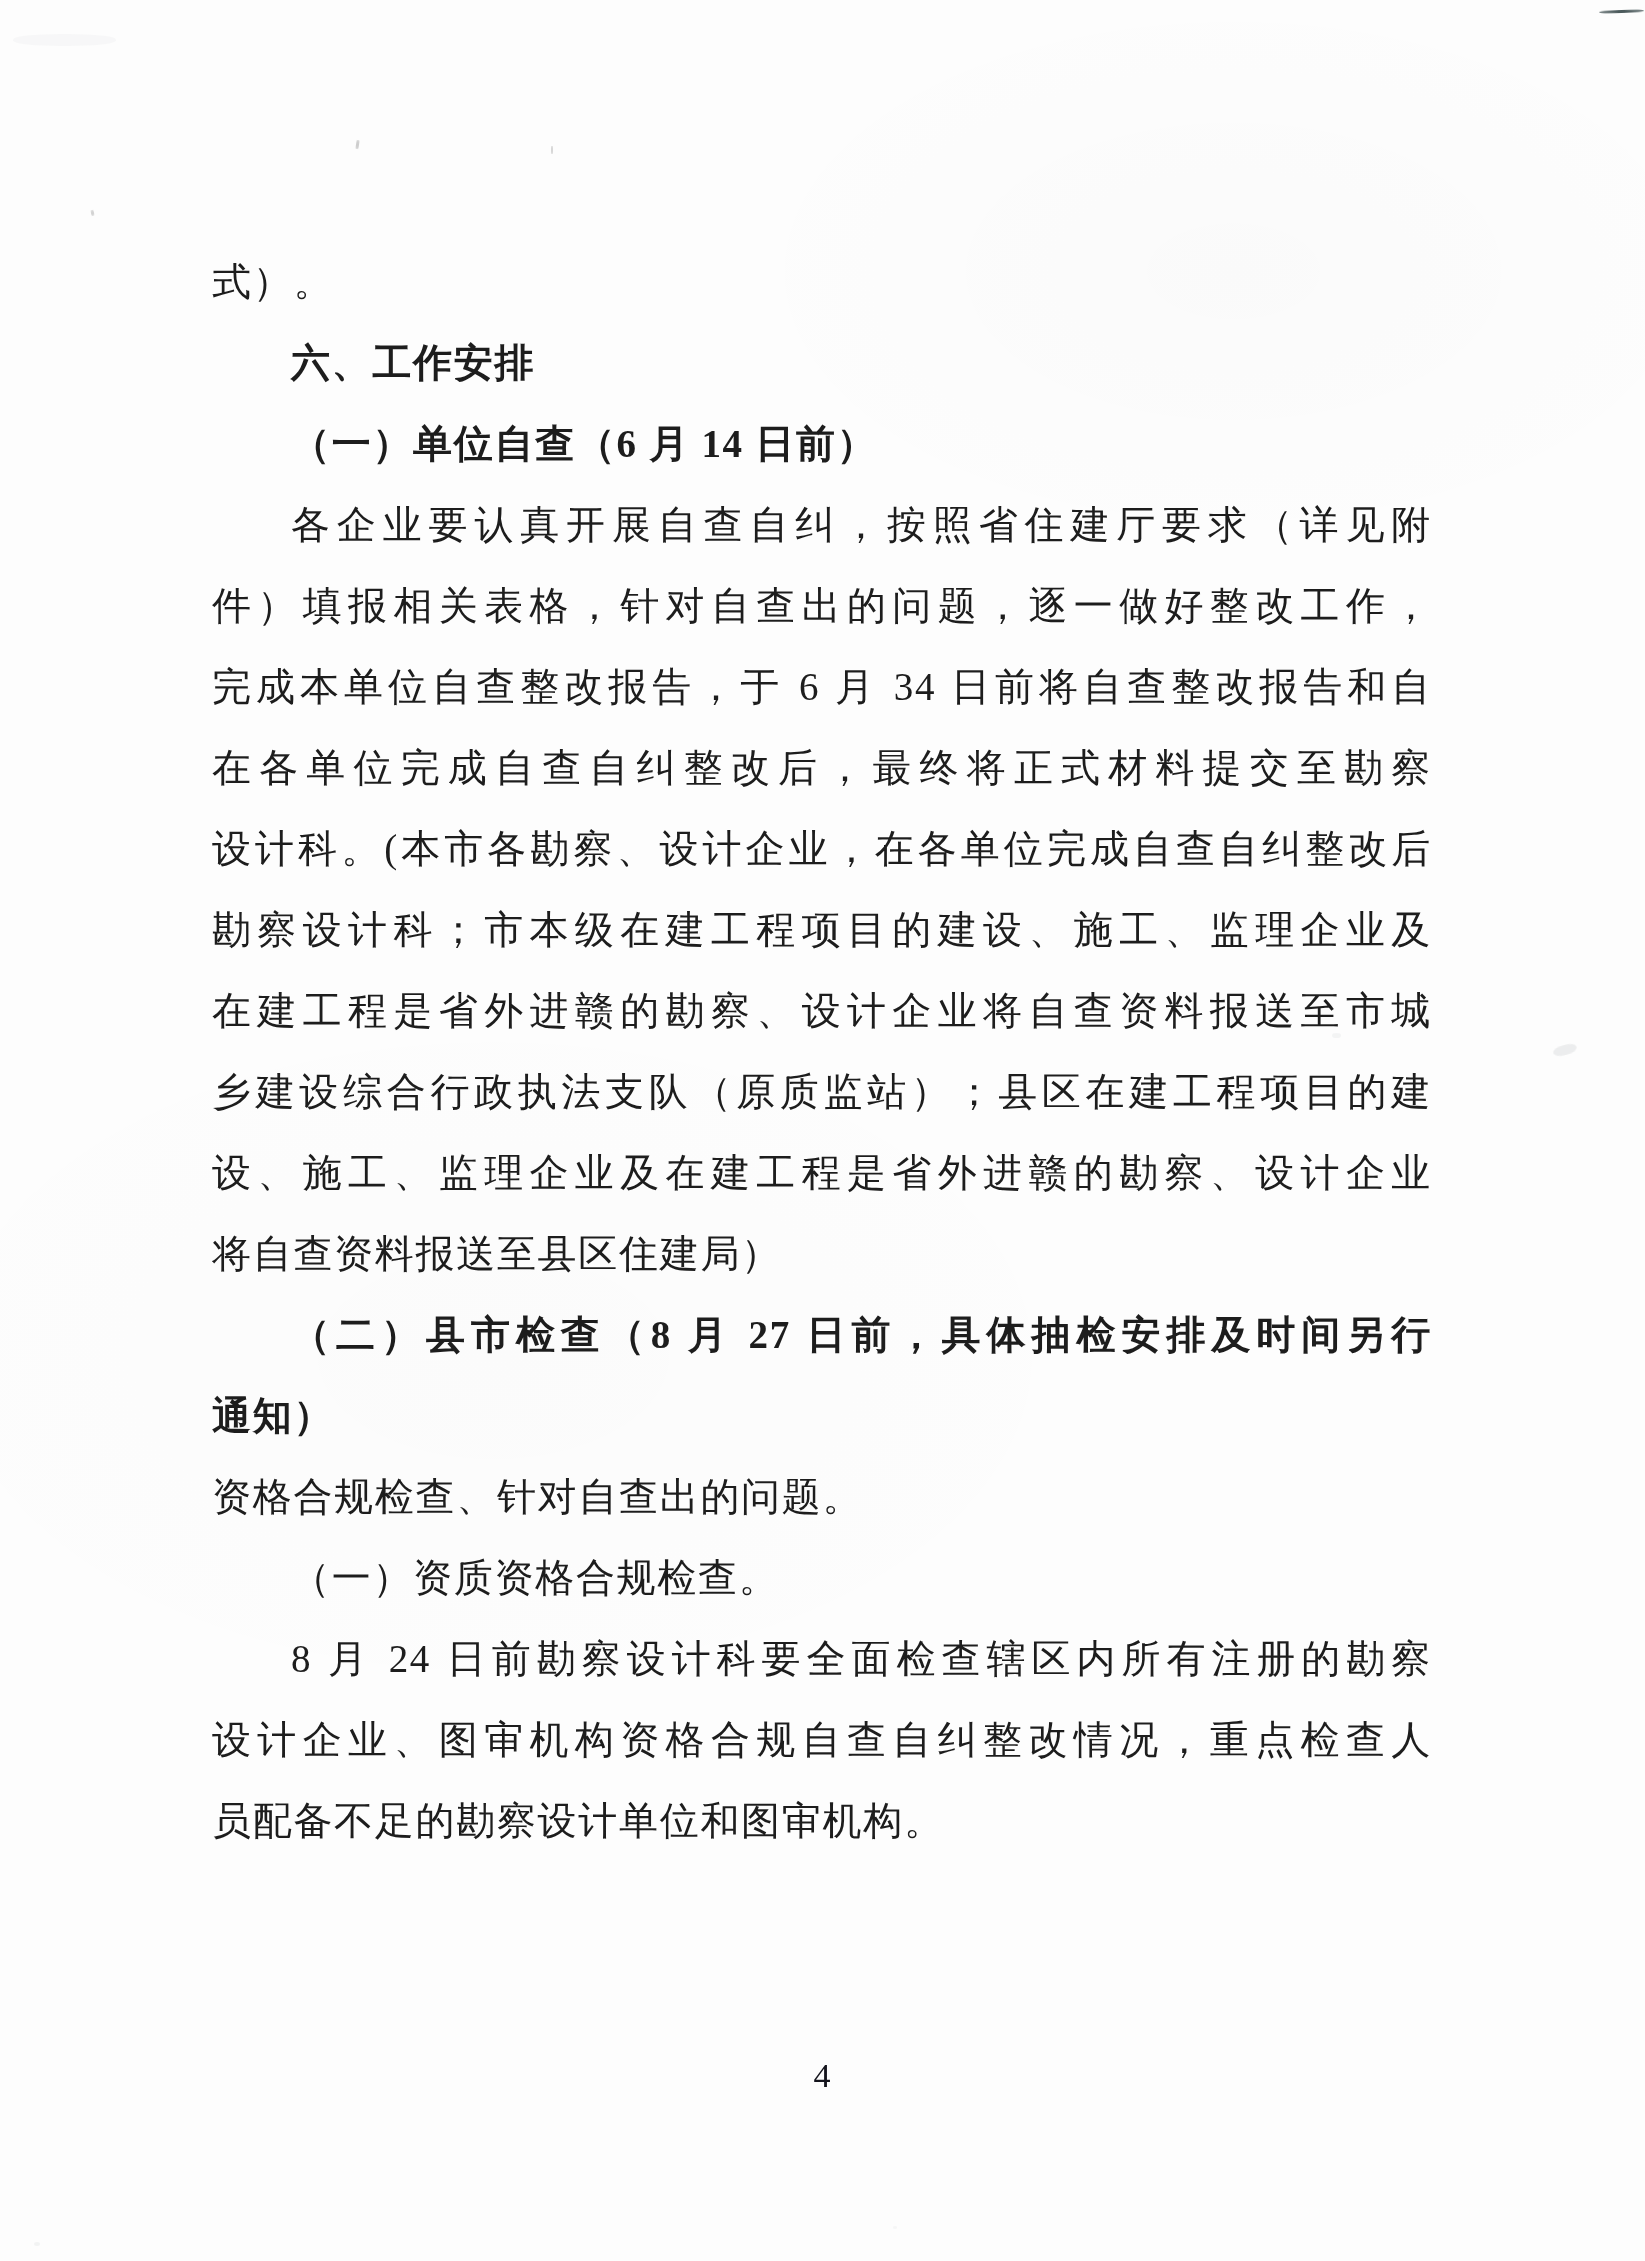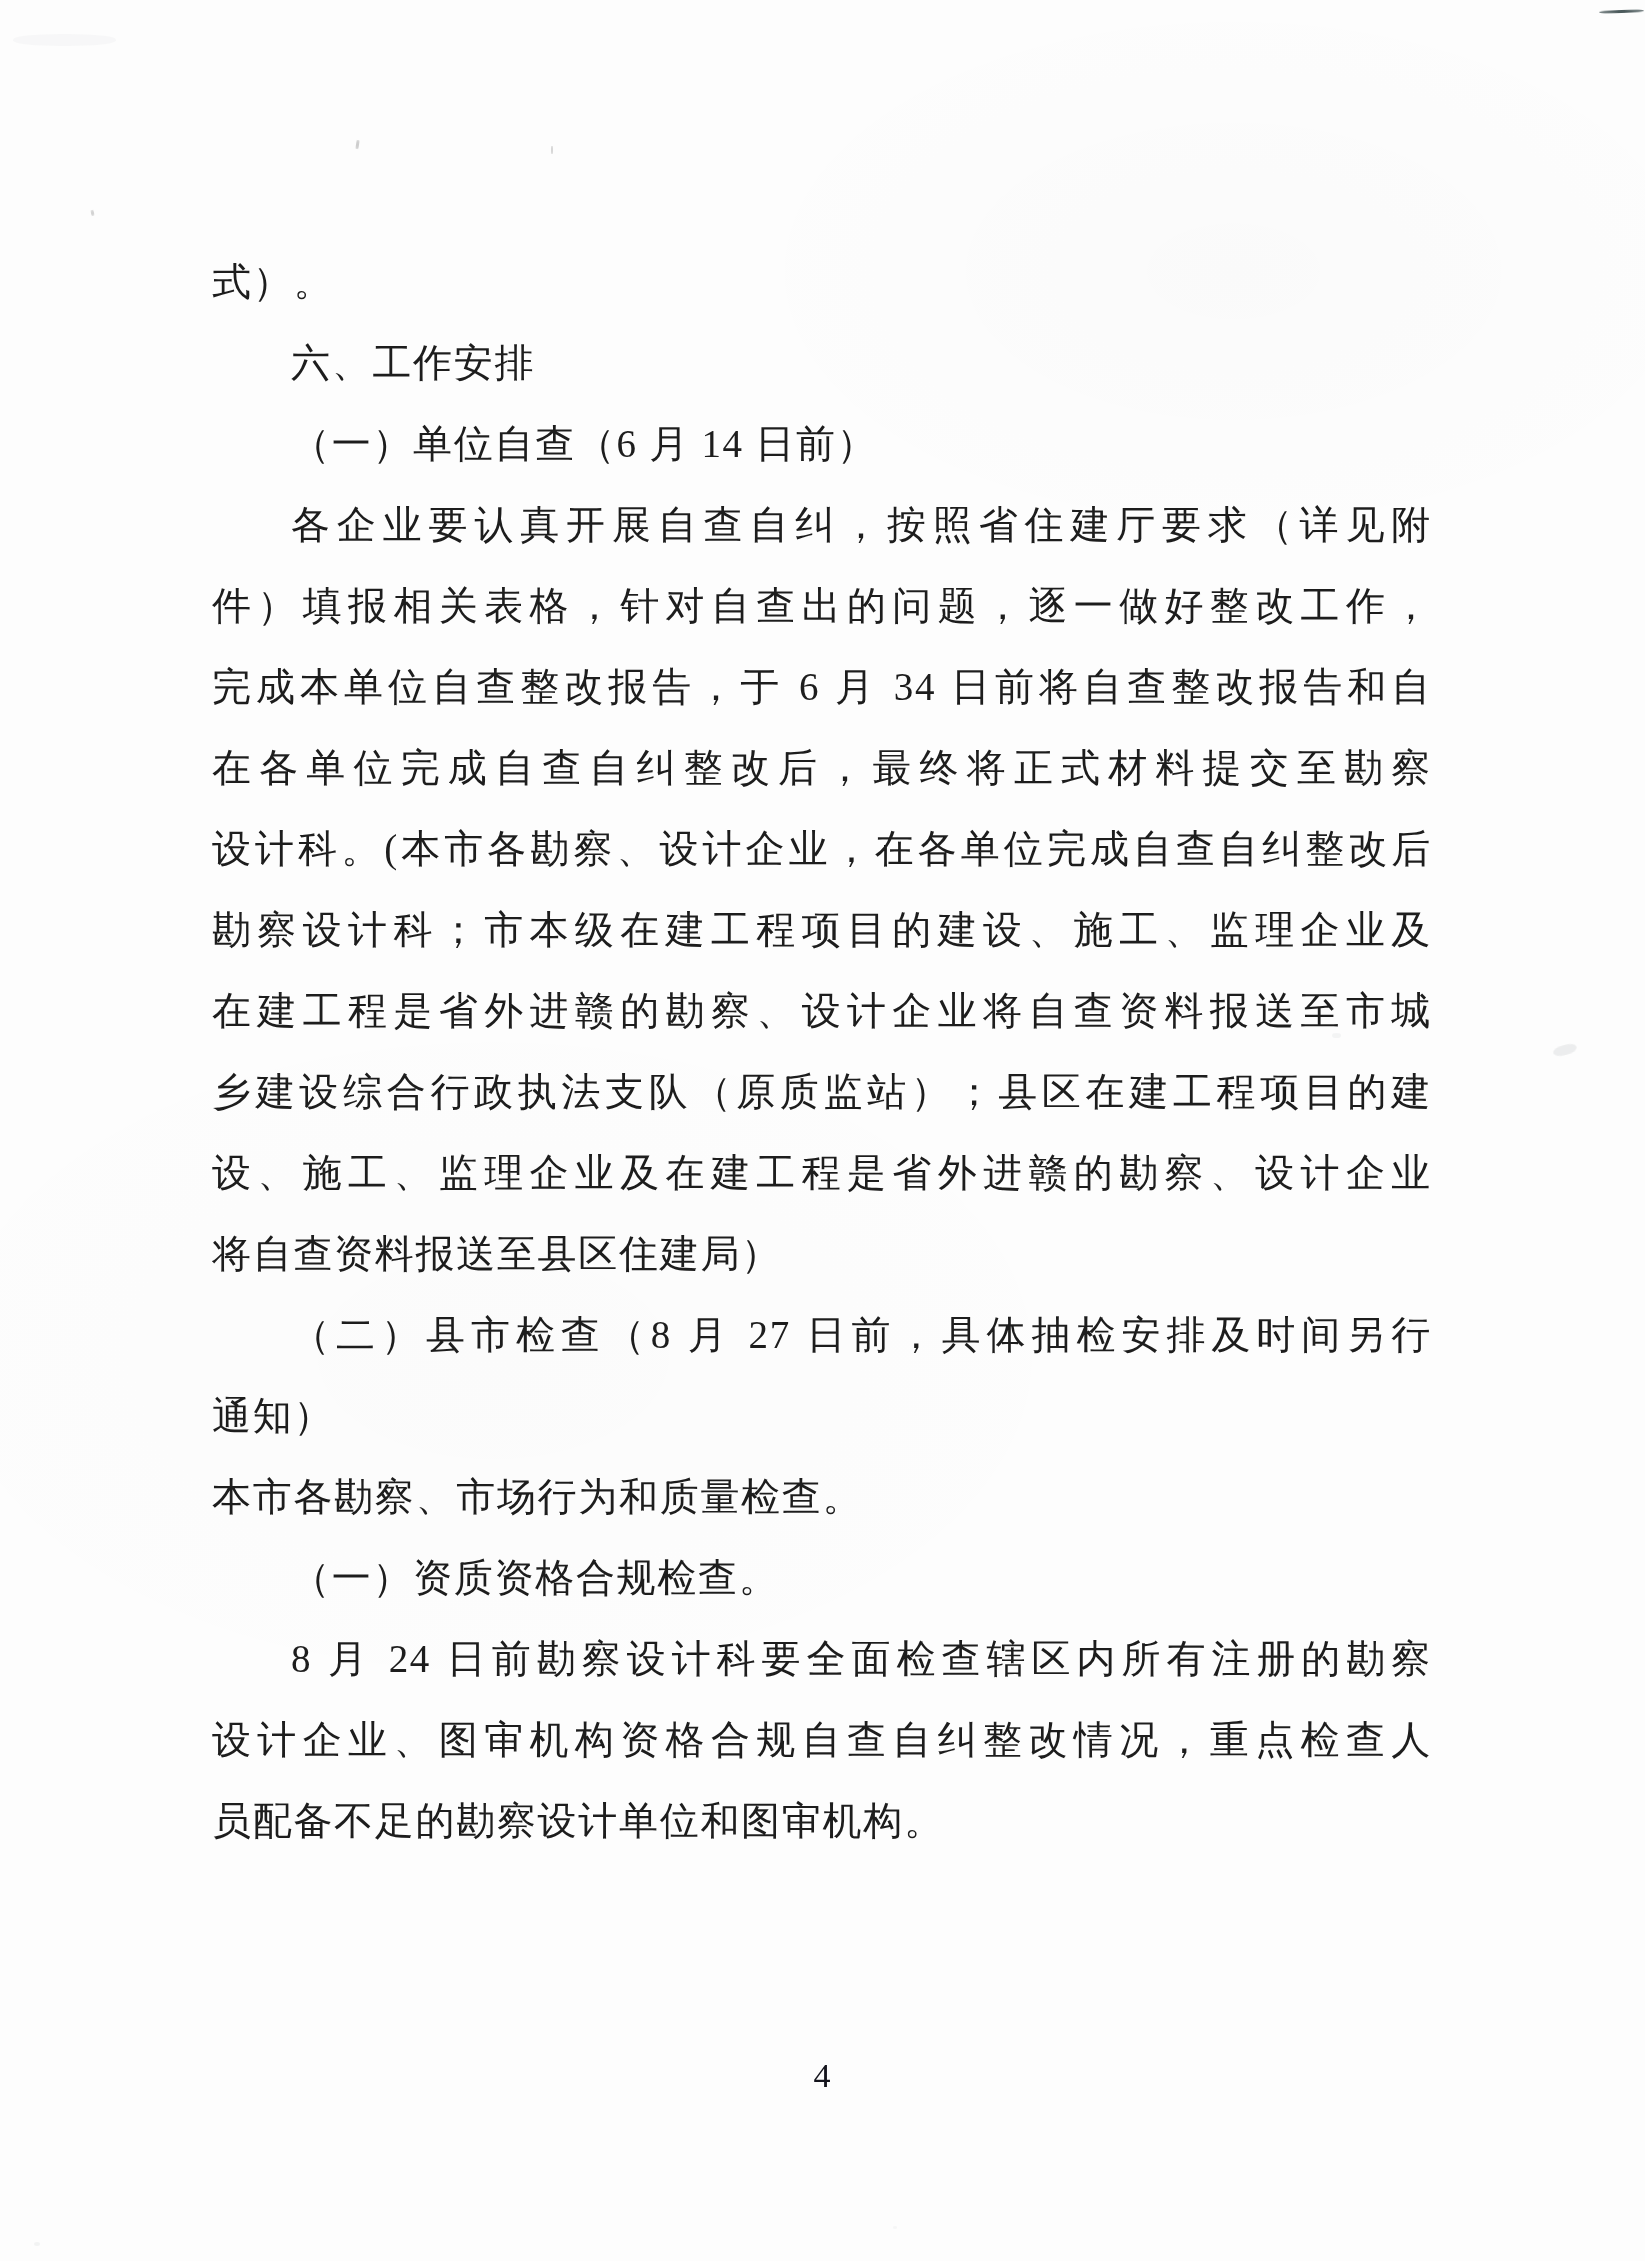--- a/index.html
+++ b/index.html
@@ -23,21 +23,21 @@
   }
   .line{
     height:81px;
     line-height:81px;
     font-size:39px;
     color:#1d1d1d;
     letter-spacing:1.7px;
     white-space:normal;
     text-rendering:optimizeLegibility;
   }
-  .line.b{font-weight:400;}
+  .line.b{font-weight:700;}
   .line.in{text-indent:79px;}
   .line.j{text-align:justify;text-align-last:justify;text-justify:inter-character;}
   .page-number{
     position:absolute;
     left:0;top:2055px;width:1645px;
     text-align:center;
     font-size:34px;
     line-height:41px;
     color:#14141c;
     letter-spacing:0.9px;
@@ -61,21 +61,21 @@
       <div class="line j">完成本单位自查整改报告，于 6 月 34 日前将自查整改报告和自</div>
       <div class="line j">在各单位完成自查自纠整改后，最终将正式材料提交至勘察</div>
       <div class="line j">设计科。(本市各勘察、设计企业，在各单位完成自查自纠整改后</div>
       <div class="line j">勘察设计科；市本级在建工程项目的建设、施工、监理企业及</div>
       <div class="line j">在建工程是省外进赣的勘察、设计企业将自查资料报送至市城</div>
       <div class="line j">乡建设综合行政执法支队（原质监站）；县区在建工程项目的建</div>
       <div class="line j">设、施工、监理企业及在建工程是省外进赣的勘察、设计企业</div>
       <div class="line">将自查资料报送至县区住建局）</div>
       <div class="line b in j">（二）县市检查（8 月 27 日前，具体抽检安排及时间另行</div>
       <div class="line b">通知）</div>
-      <div class="line">本市各勘察、市场行为和质量检查。</div>
+      <div class="line">资格合规检查、针对自查出的问题。</div>
       <div class="line in">（一）资质资格合规检查。</div>
       <div class="line in j">8 月 24 日前勘察设计科要全面检查辖区内所有注册的勘察</div>
       <div class="line j">设计企业、图审机构资格合规自查自纠整改情况，重点检查人</div>
       <div class="line">员配备不足的勘察设计单位和图审机构。</div>
     </div>
   <div class="page-number">4</div>
   <div id="artifacts">
       <div class="artifact" style="left: 1599px; top: 10.3px; width: 45px; height: 3.4px; background: rgb(46, 63, 65); opacity: 0.85; transform: rotate(-2deg); border-radius: 45%;"></div>
       <div class="artifact" style="left: 13px; top: 34px; width: 103px; height: 12px; background: rgb(154, 160, 166); opacity: 0.05; transform: rotate(0deg); border-radius: 45%;"></div>
       <div class="artifact" style="left: 356px; top: 140px; width: 2.6px; height: 9.4px; background: rgb(85, 85, 85); opacity: 0.28; transform: rotate(8deg); border-radius: 45%;"></div>

